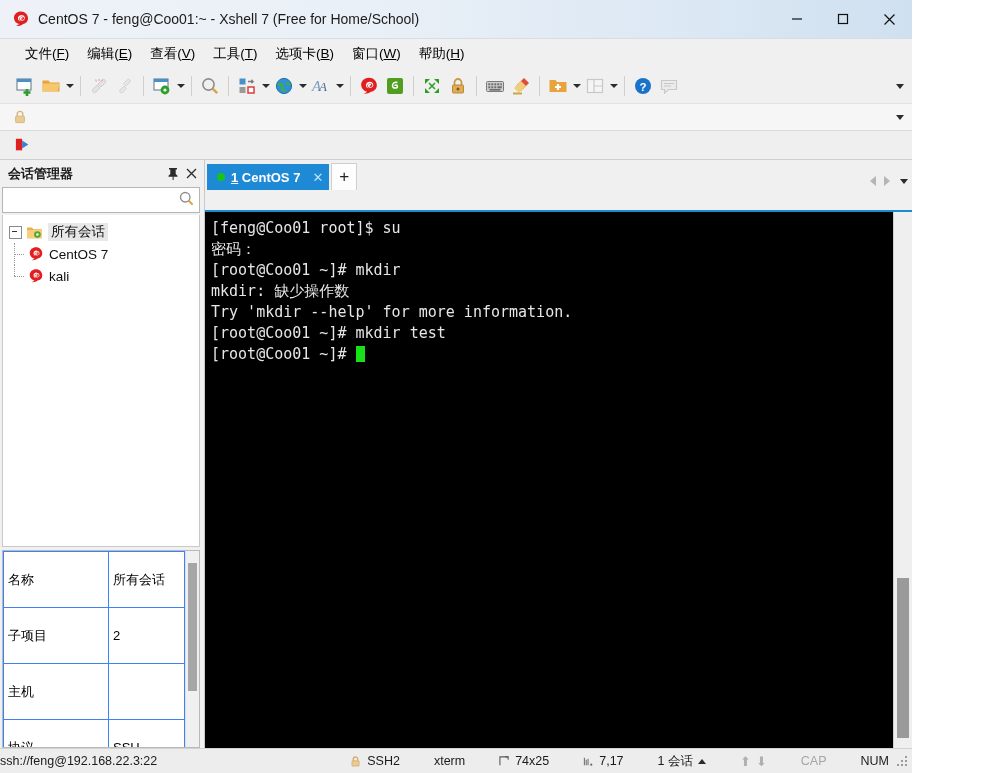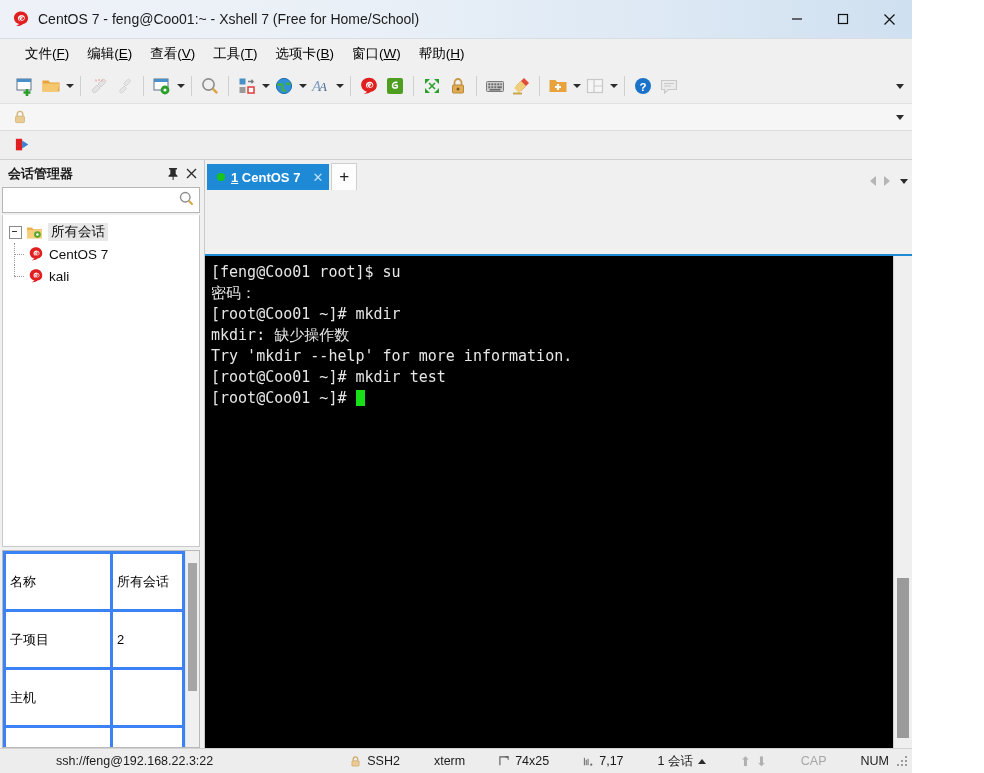--- a/index.html
+++ b/index.html
@@ -307,21 +307,21 @@
     display: flex;
     overflow: hidden;
   }
   .proptable {
     flex: 1;
     border-collapse: collapse;
     table-layout: fixed;
     font-size: 13px;
   }
   .proptable td {
-    border: 3px solid #3b82f6;
+    border: 1px solid #3b82f6;
     height: 23px;
     padding: 16px 4px;
     white-space: nowrap;
     overflow: hidden;
   }
   .proptable td.k { width: 96px; }
   .prop-scroll {
     width: 13px;
     background: #f0f0f0;
     position: relative;
@@ -335,21 +335,20 @@
     background: #a6a6a6;
   }
 
   
   .termcol {
     flex: 1;
     display: flex;
     flex-direction: column;
     min-width: 0;
     background: #f0f0f0;
-    gap: 44px;
   }
   .tabstrip {
     height: 30px;
     min-height: 30px;
     background: #f0f0f0;
     display: flex;
     align-items: flex-end;
     position: relative;
     padding-left: 2px;
   }
@@ -466,23 +465,21 @@
     color: #1b1b1b;
     position: relative;
   }
   .sb-cell {
     display: flex;
     align-items: center;
     height: 24px;
     white-space: nowrap;
   }
   .sb-left {
-    padding-left: 8px;
-    flex: 1;
-    margin-left: 48px;
+    flex: 1;
   }
   .sb-grp { display:flex; align-items:center; gap:5px; }
   .sb-gap { width: 34px; }
   .sb-dim { color: #a6a6a6; }
   .resize-grip {
     width: 14px; height: 14px;
     margin: 0 3px 0 6px;
     position: relative;
   }
   .resize-grip i {

